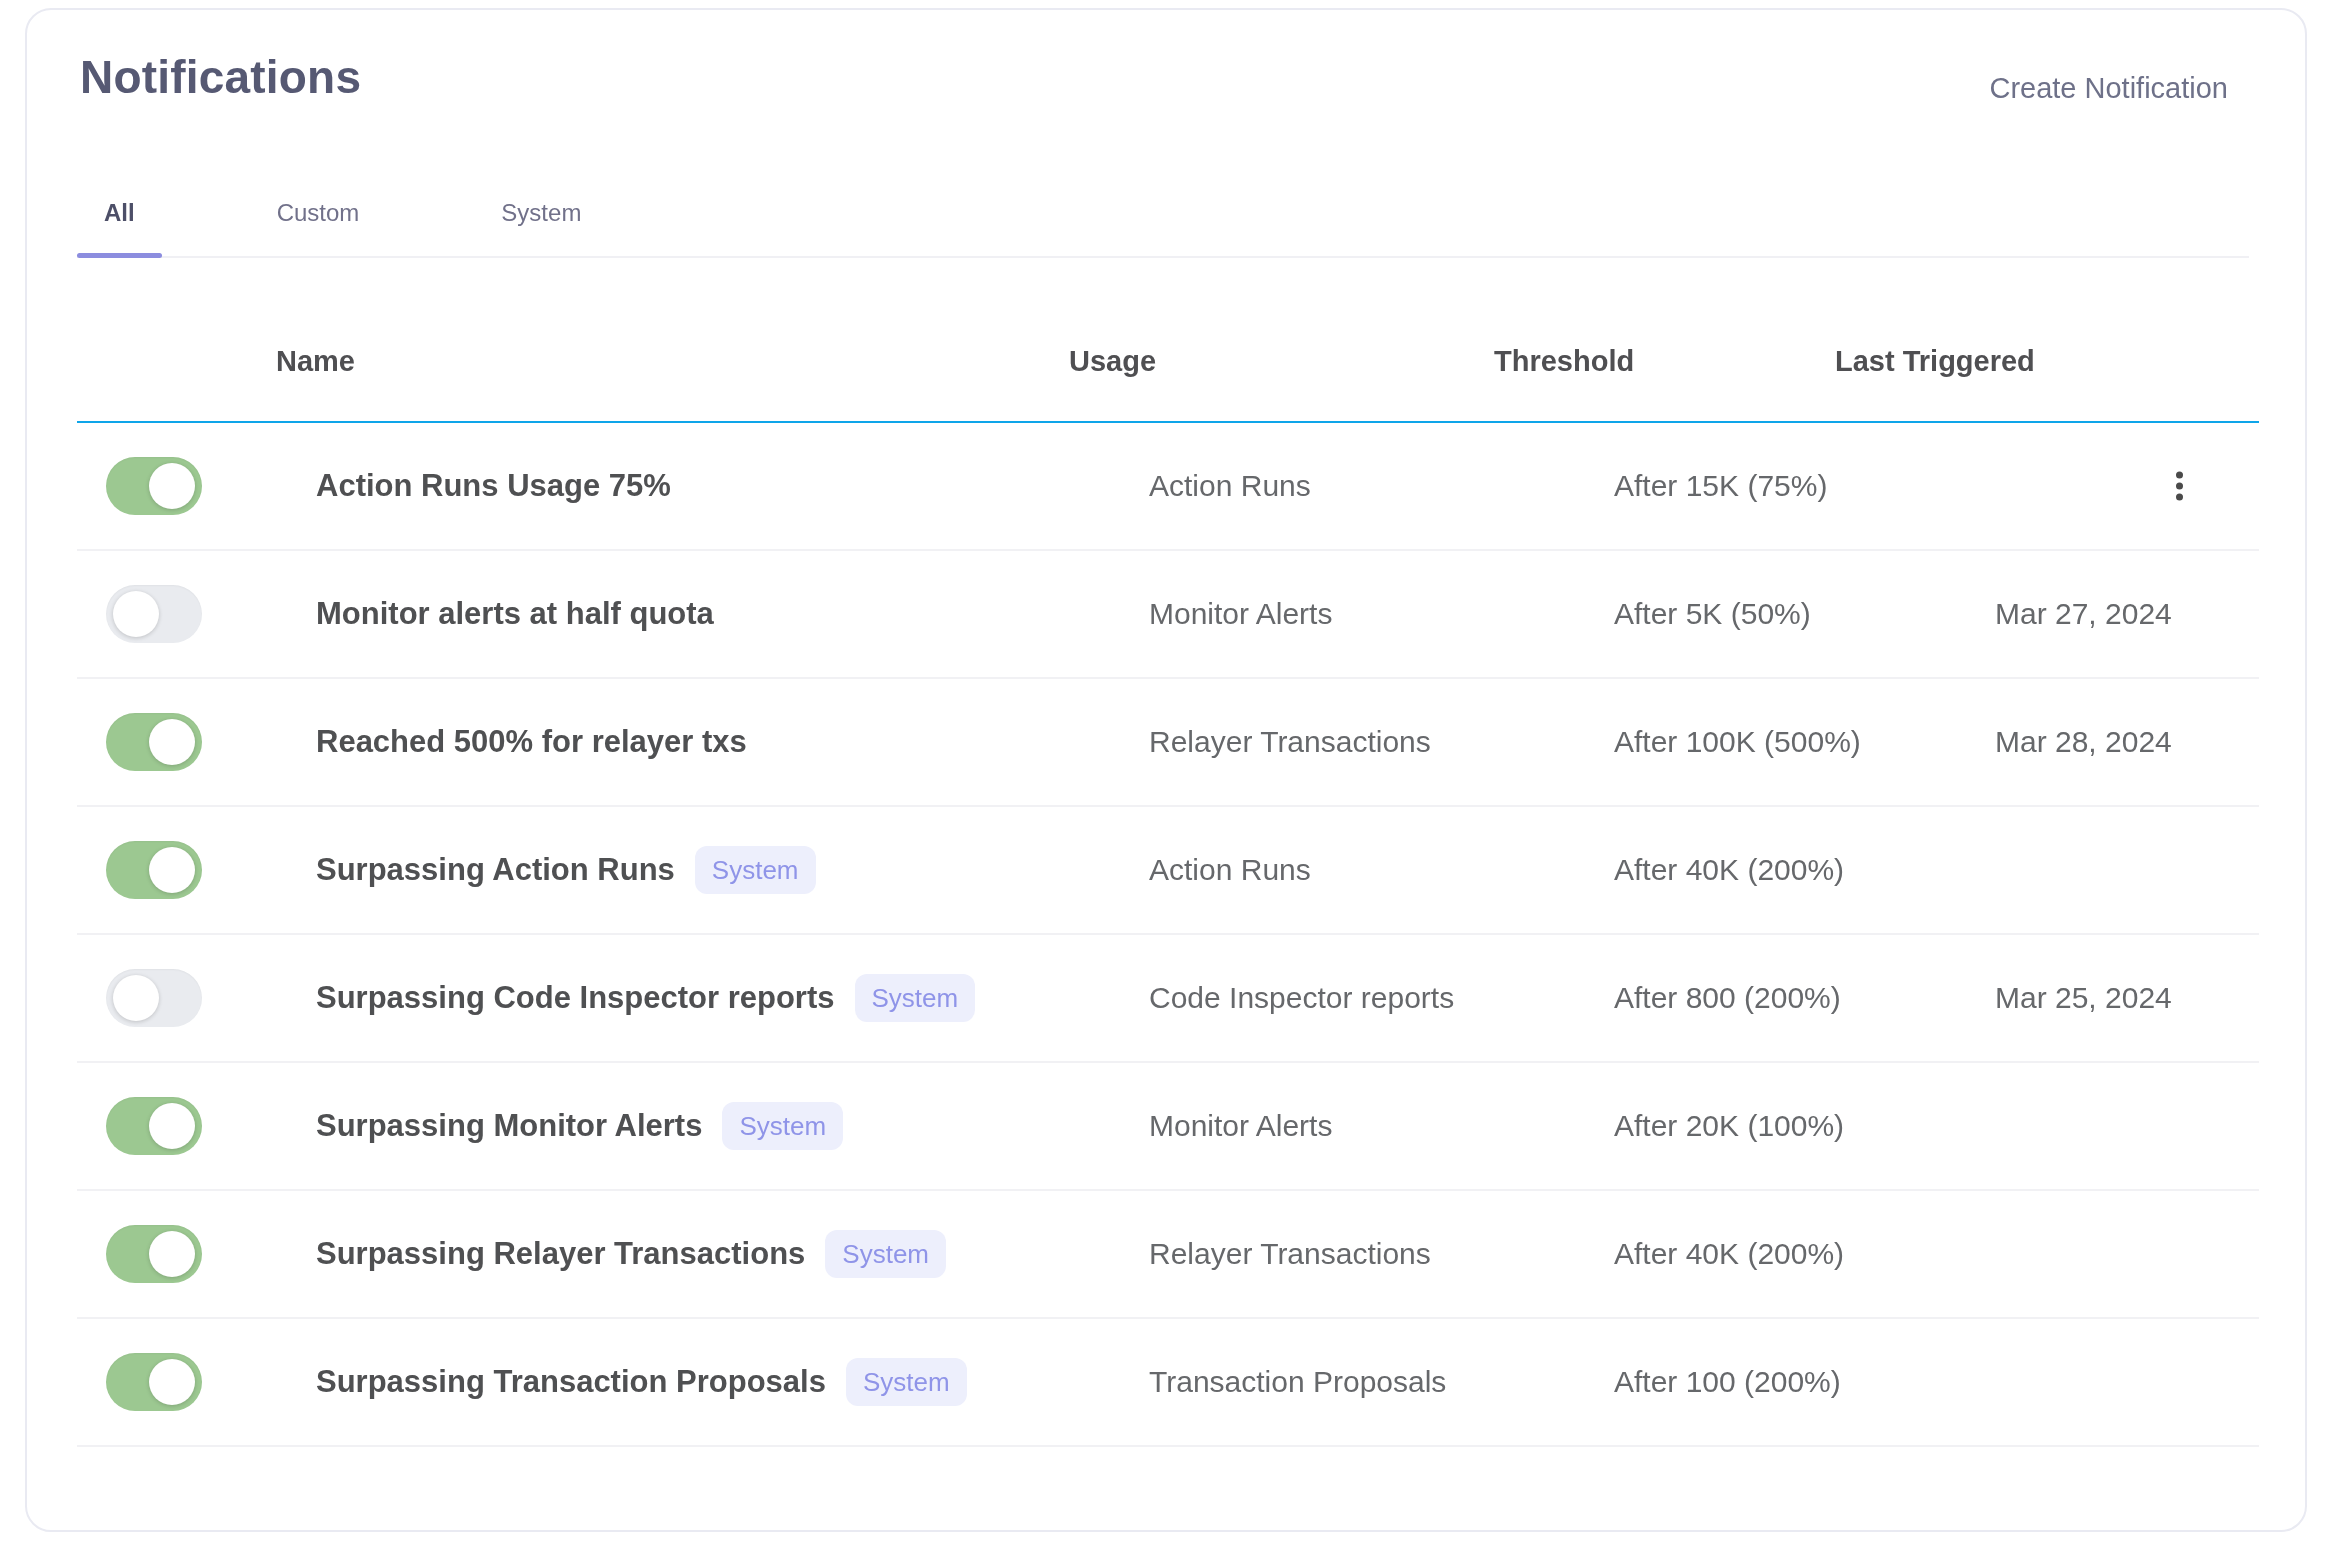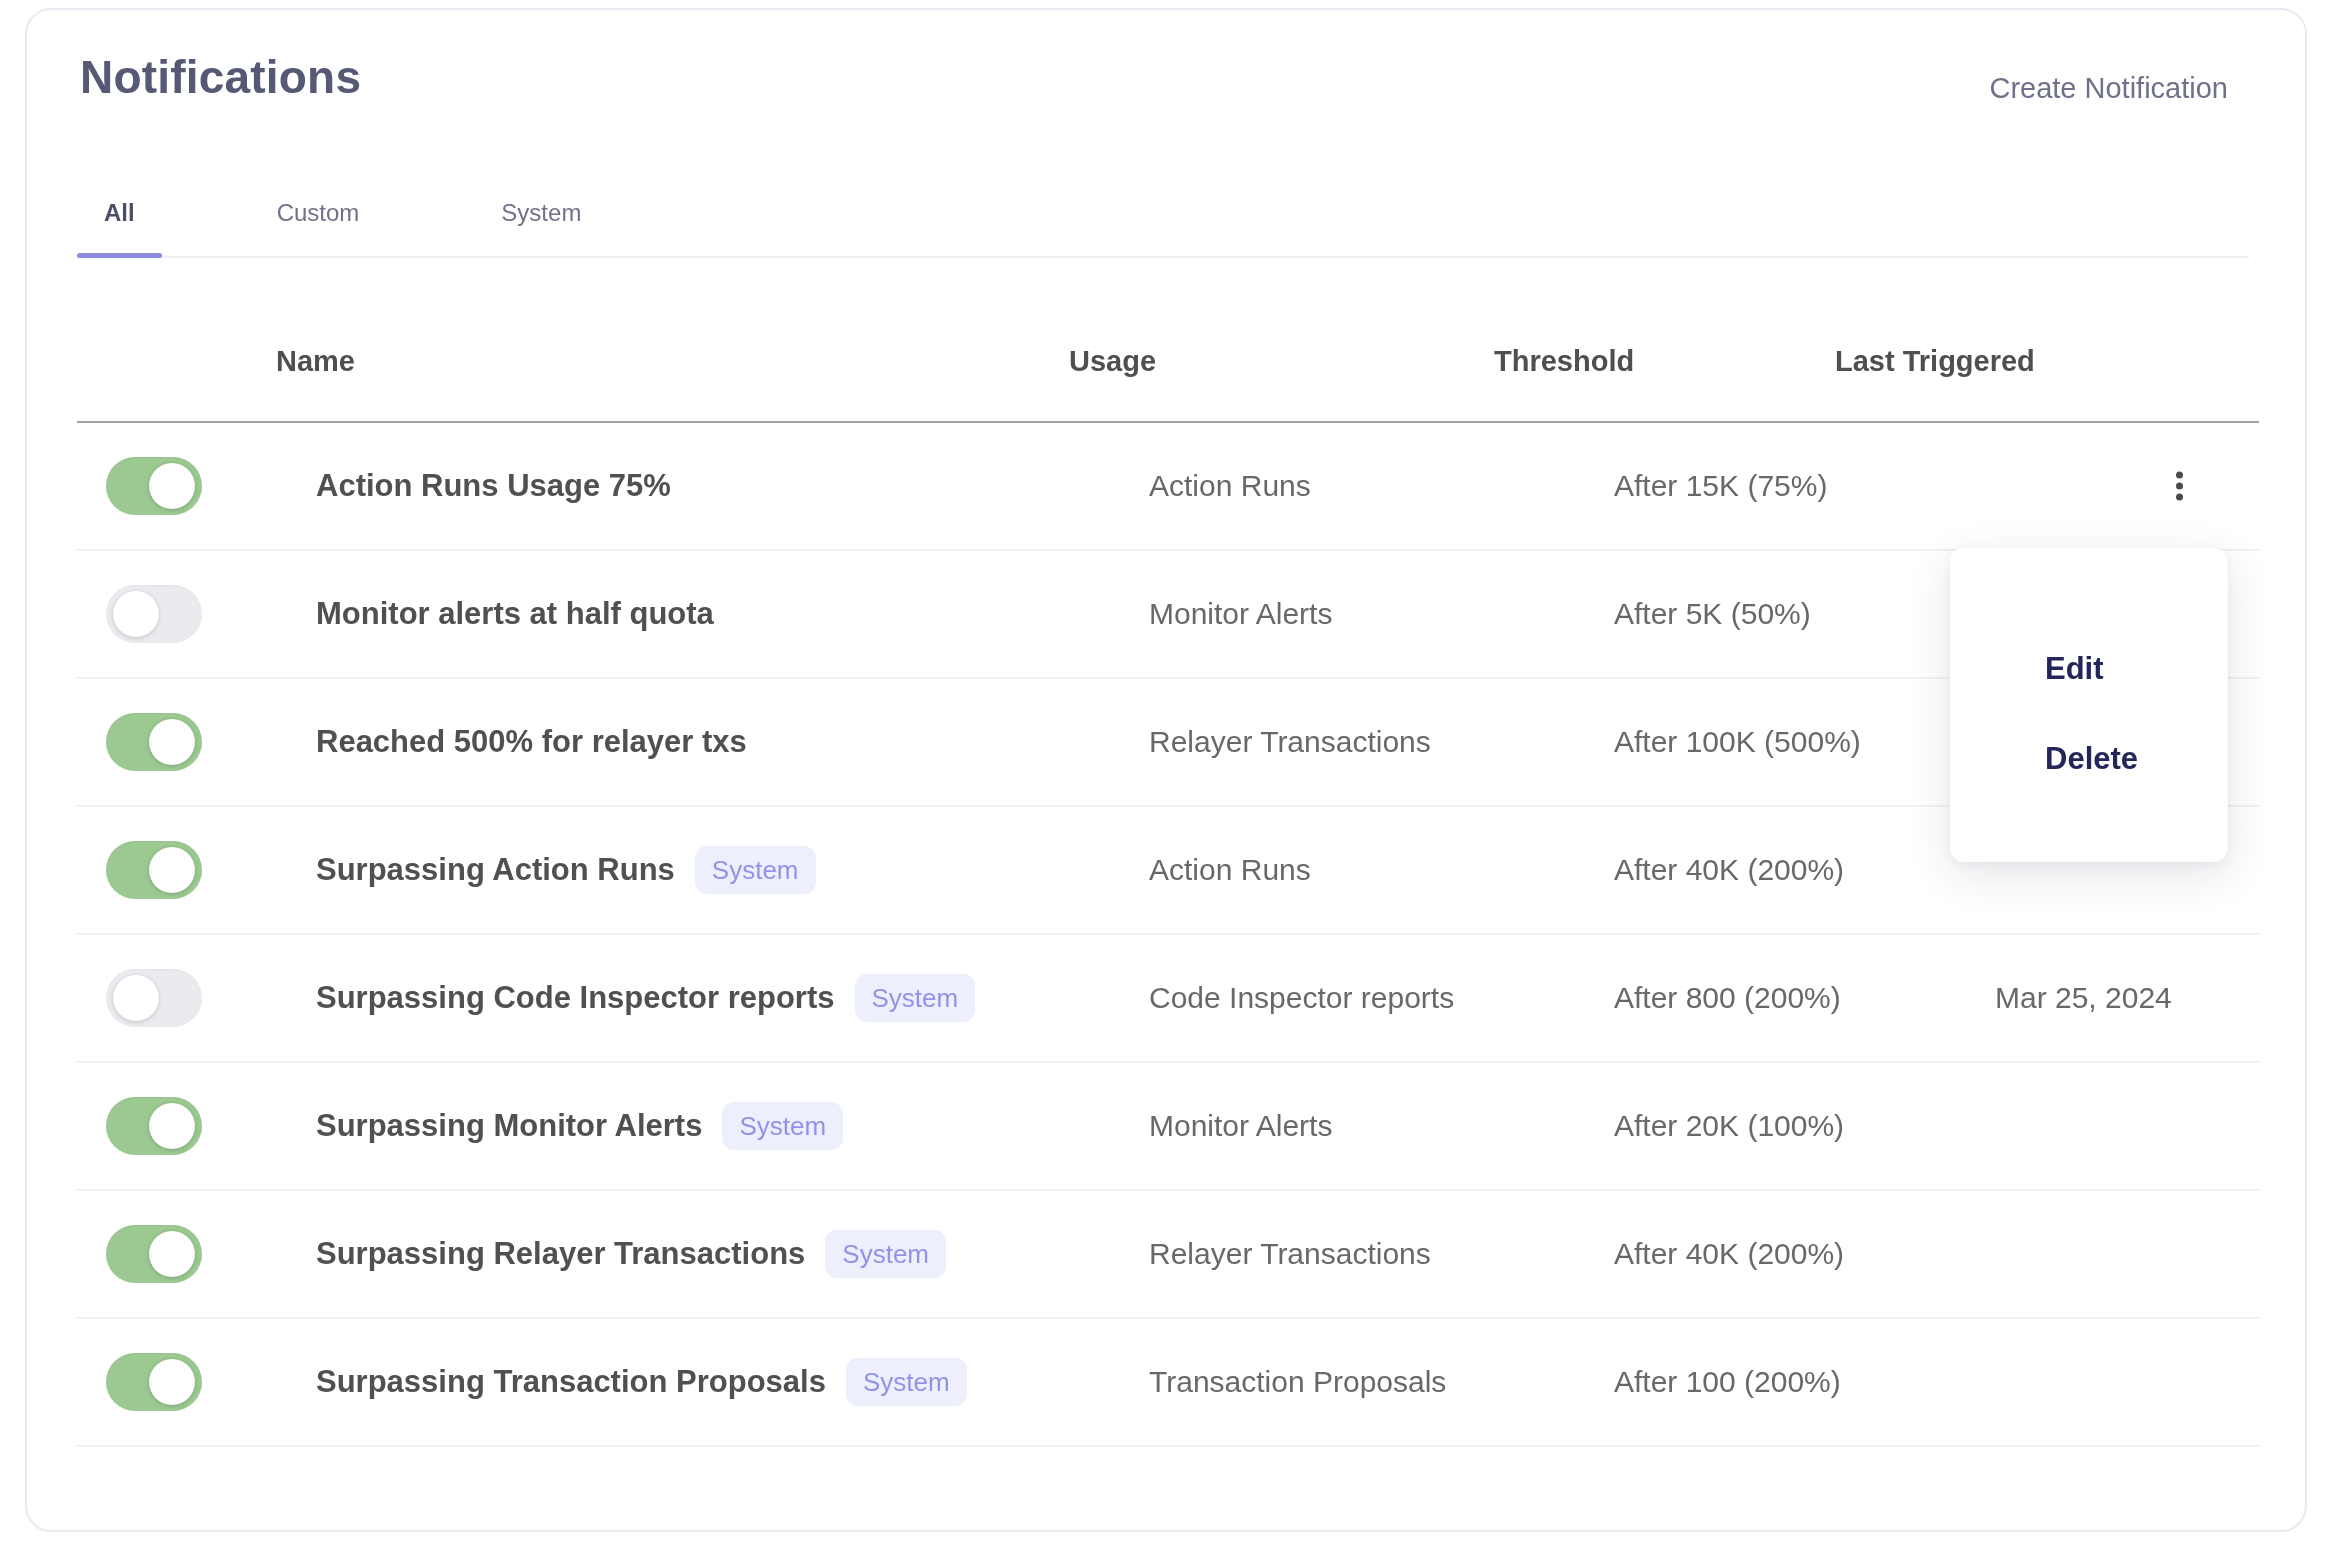--- a/index.html
+++ b/index.html
@@ -43,21 +43,21 @@
   .tab.active{color:#4d4f68;font-weight:700;}
   .tab.active::after{
     content:"";position:absolute;left:0;right:0;bottom:-2px;height:5px;
     background:var(--tab-underline);border-radius:3px;
   }
 
   
   .table{position:absolute;left:50px;top:292px;width:2182px;}
   .thead{
     display:grid;grid-template-columns:199px 793px 425px 341px 1fr;
-    align-items:center;height:121px;border-bottom:2px solid #a3a3a3;
+    align-items:center;height:121px;border-bottom:2px solid #0ea5e9;
   }
   .th{font-size:29px;font-weight:700;color:#4f4f52;}
   .row{
     position:relative;
     display:grid;grid-template-columns:199px 793px 425px 341px 1fr;
     align-items:center;height:128px;border-bottom:2px solid #f1f1f4;gap:40px;
   }
   .cell{font-size:30px;color:#66686b;white-space:nowrap;overflow:hidden;}
   .name-cell{display:flex;align-items:center;gap:20px;min-width:0;}
   .name-text{font-size:31px;font-weight:700;color:#4f5052;white-space:nowrap;}
@@ -257,17 +257,13 @@
     </div>
     <div class="cell">Transaction Proposals</div>
     <div class="cell">After 100 (200%)</div>
     <div class="cell"></div>
 
   </div>
 </div>
     </div>
   </div>
 
-  <div class="context-menu">
-    <div class="menu-item">Edit</div>
-    <div class="menu-item">Delete</div>
-  </div>
 </div>
 
 </body></html>

